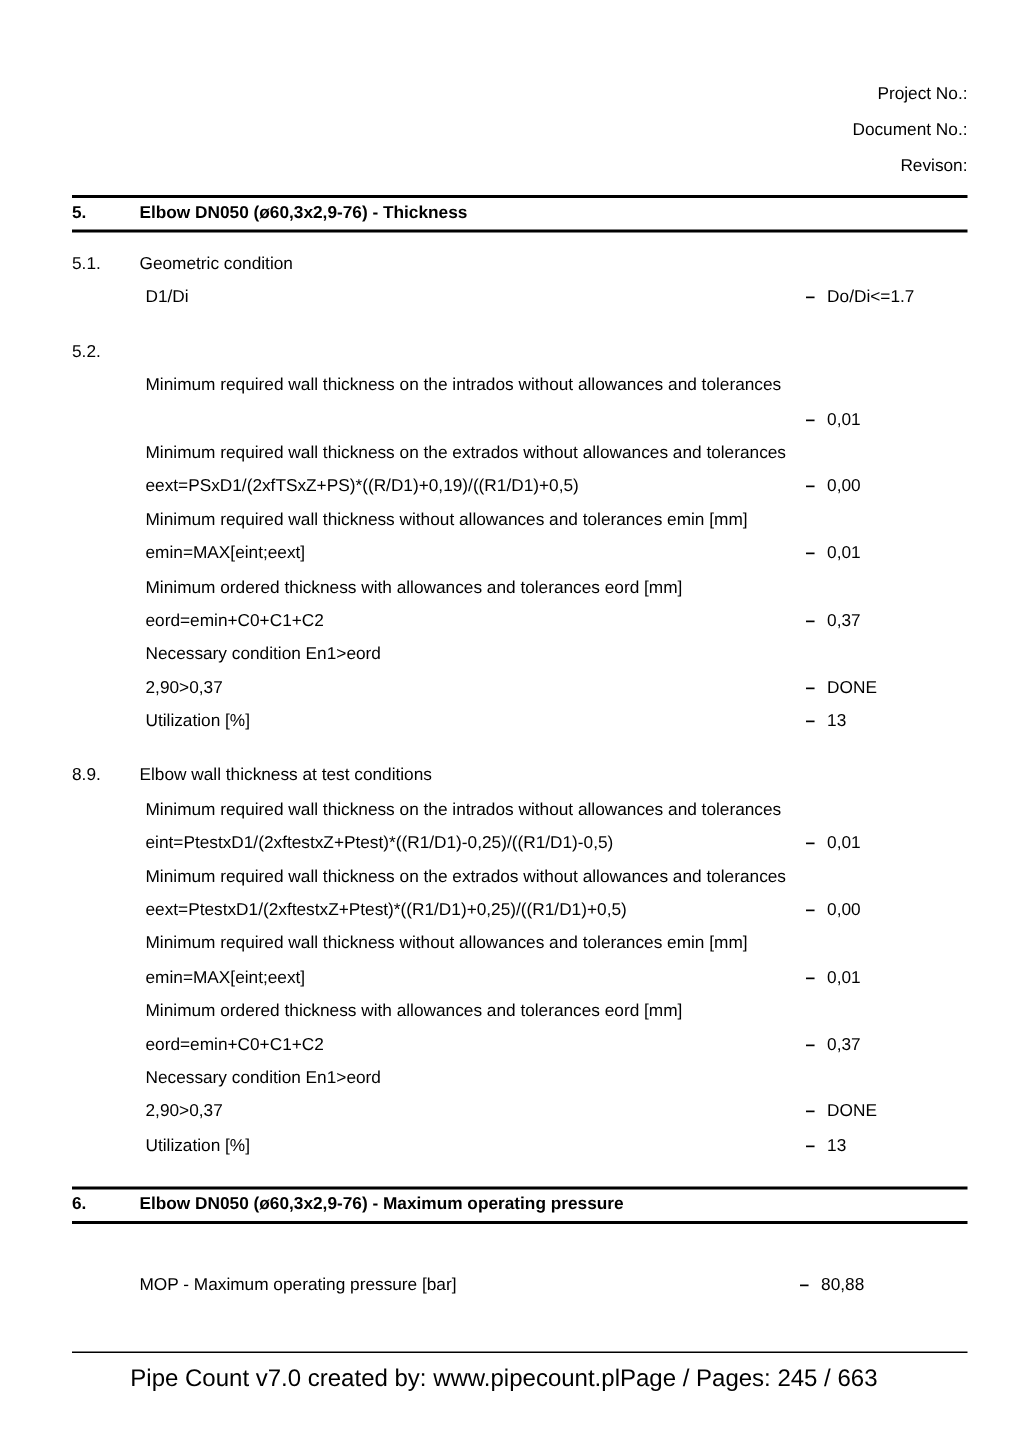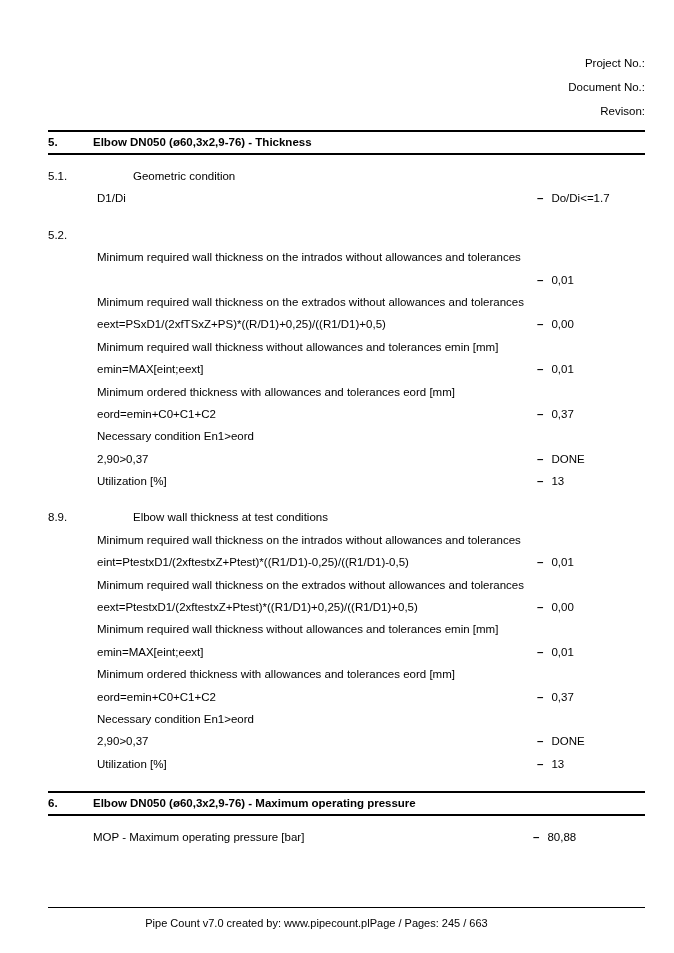--- a/index.html
+++ b/index.html
@@ -22,43 +22,43 @@
     border-top:2px solid #000;
     border-bottom:2px solid #000;
     padding:4px 0 5px 0;
     display:flex;
     font-weight:bold;
   }
   .num-col { width:45px; flex:none; }
 
   .sub { margin-top:14px; }
   .sub.first { margin-top:10px; }
-  .sub-title { display:flex; line-height:22.4px; height:22.4px;gap:40px; }
+  .sub-title { display:flex; line-height:22.4px; height:22.4px; }
 
   .rows { margin-left:49px; }
   .doc-row {
     position:relative;
     line-height:22.4px; height:22.4px;
     white-space:nowrap;
   }
   .row-text { white-space:nowrap; }
   .row-value {
     position:absolute; left:440px; top:0;
     display:flex; gap:8px;
   }
   .dash { font-weight:bold; }
 
-  .sec6-rows { margin-left:45px; margin-top:10px; }
+  .sec6-rows { margin-left:45px; margin-top:30px; }
 
   .footer {
     position:absolute; left:48px; right:29px; bottom:24px;
     border-top:1px solid #000;
     padding-top:9px;
-    display:flex; justify-content:center;
-    font-size:11px;
+    display:flex; justify-content:flex-end;
+    font-size:16px;
   }
   .footer-right { padding-right:60px; }
 </style>
 </head>
 <body>
 
 <div class="page">
   <div class="content">
 
     <div class="hdr-line">Project No.:</div>
@@ -97,21 +97,21 @@
         <div class="doc-row">
           <span class="row-value">
             <span class="dash">–</span>
             <span>0,01</span>
           </span>
         </div>
         <div class="doc-row">
           <span class="row-text">Minimum required wall thickness on the extrados without allowances and tolerances</span>
         </div>
         <div class="doc-row">
-          <span class="row-text">eext=PSxD1/(2xfTSxZ+PS)*((R/D1)+0,25)/((R1/D1)+0,5)</span>
+          <span class="row-text">eext=PSxD1/(2xfTSxZ+PS)*((R/D1)+0,19)/((R1/D1)+0,5)</span>
           <span class="row-value">
             <span class="dash">–</span>
             <span>0,00</span>
           </span>
         </div>
         <div class="doc-row">
           <span class="row-text">Minimum required wall thickness without allowances and tolerances emin [mm]</span>
         </div>
         <div class="doc-row">
           <span class="row-text">emin=MAX[eint;eext]</span>

